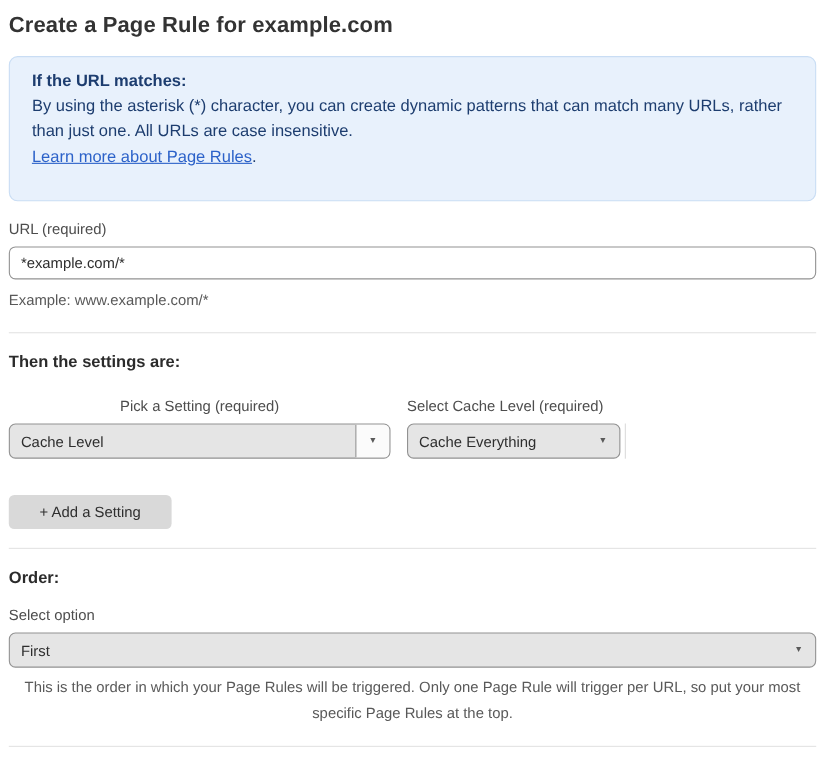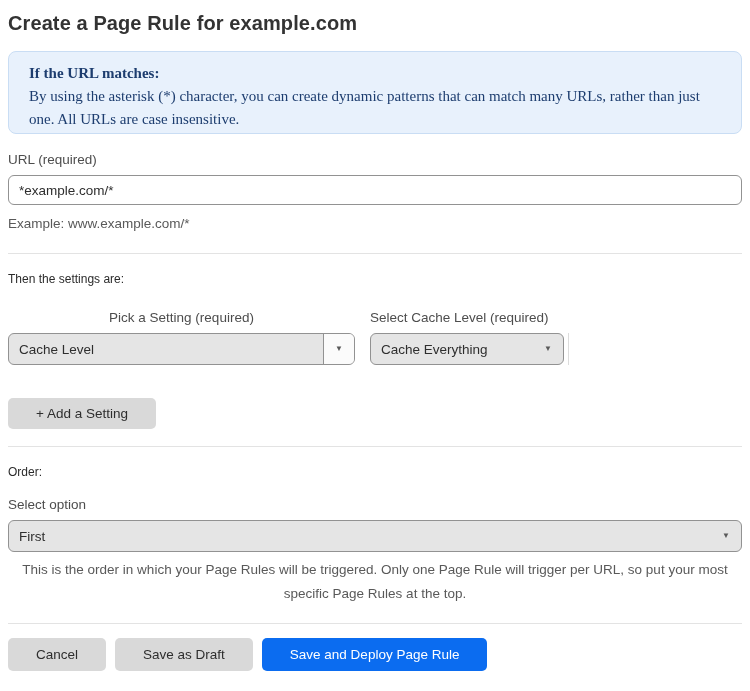--- a/index.html
+++ b/index.html
@@ -14,24 +14,23 @@
 
   h1.page-title {
     font-size: 20px; font-weight: 700; color: #333333;
     margin: 0 0 16px 0; letter-spacing: 0.1px;
   }
 
   .info-box {
     background: #e8f1fc;
     border: 1px solid #c9ddf4;
     border-radius: 8px;
-    padding: 10px 20px 2px 20px;
+    padding: 10px 20px 28px 20px;
     font-size: 15px; line-height: 23px;
     color: #1d3d6f;
-    font-family: Liberation Serif, serif;
   }
   .info-heading { font-weight: 700; }
   .info-link-row a {
     color: #2c62c9; text-decoration: underline; cursor: pointer;
   }
   .info-link-row span { color: #1d3d6f; }
 
   .field-label {
     font-size: 13.5px; color: #4d4d4d;
     margin-top: 18px;
@@ -47,21 +46,21 @@
   .field-helper {
     font-size: 13.5px; color: #595959; margin-top: 7px; line-height: 24px;
   }
 
   hr.divider {
     border: none; border-top: 1px solid #e3e3e3;
     margin: 17px 0 0 0;
   }
 
   .section-heading {
-    font-size: 12px; font-weight: 400; color: #2b2b2b;
+    font-size: 15px; font-weight: 700; color: #2b2b2b;
     margin-top: 18px;
   }
 
   .settings-row { display: flex; margin-top: 6px; }
   .col-setting { width: 347px; text-align: center; }
   .col-cache { width: 194px; margin-left: 15px; }
 
   .select-box {
     margin-top: 8px; height: 32px;
     border: 1px solid #929292; border-radius: 6px;
@@ -106,20 +105,21 @@
 </head>
 <body>
 
 <div class="page">
 
   <h1 class="page-title">Create a Page Rule for example.com</h1>
 
   <div class="info-box">
     <div class="info-heading">If the URL matches:</div>
     <div class="info-body">By using the asterisk (*) character, you can create dynamic patterns that can match many URLs, rather than just one. All URLs are case insensitive.</div>
+    <div class="info-link-row"><a href="#">Learn more about Page Rules</a><span>.</span></div>
   </div>
 
   <div class="field-label">URL (required)</div>
   <input type="text" class="url-input" value="*example.com/*" style="">
   <div class="field-helper">Example: www.example.com/*</div>
 
   <hr class="divider">
 
   <div class="section-heading">Then the settings are:</div>
 

